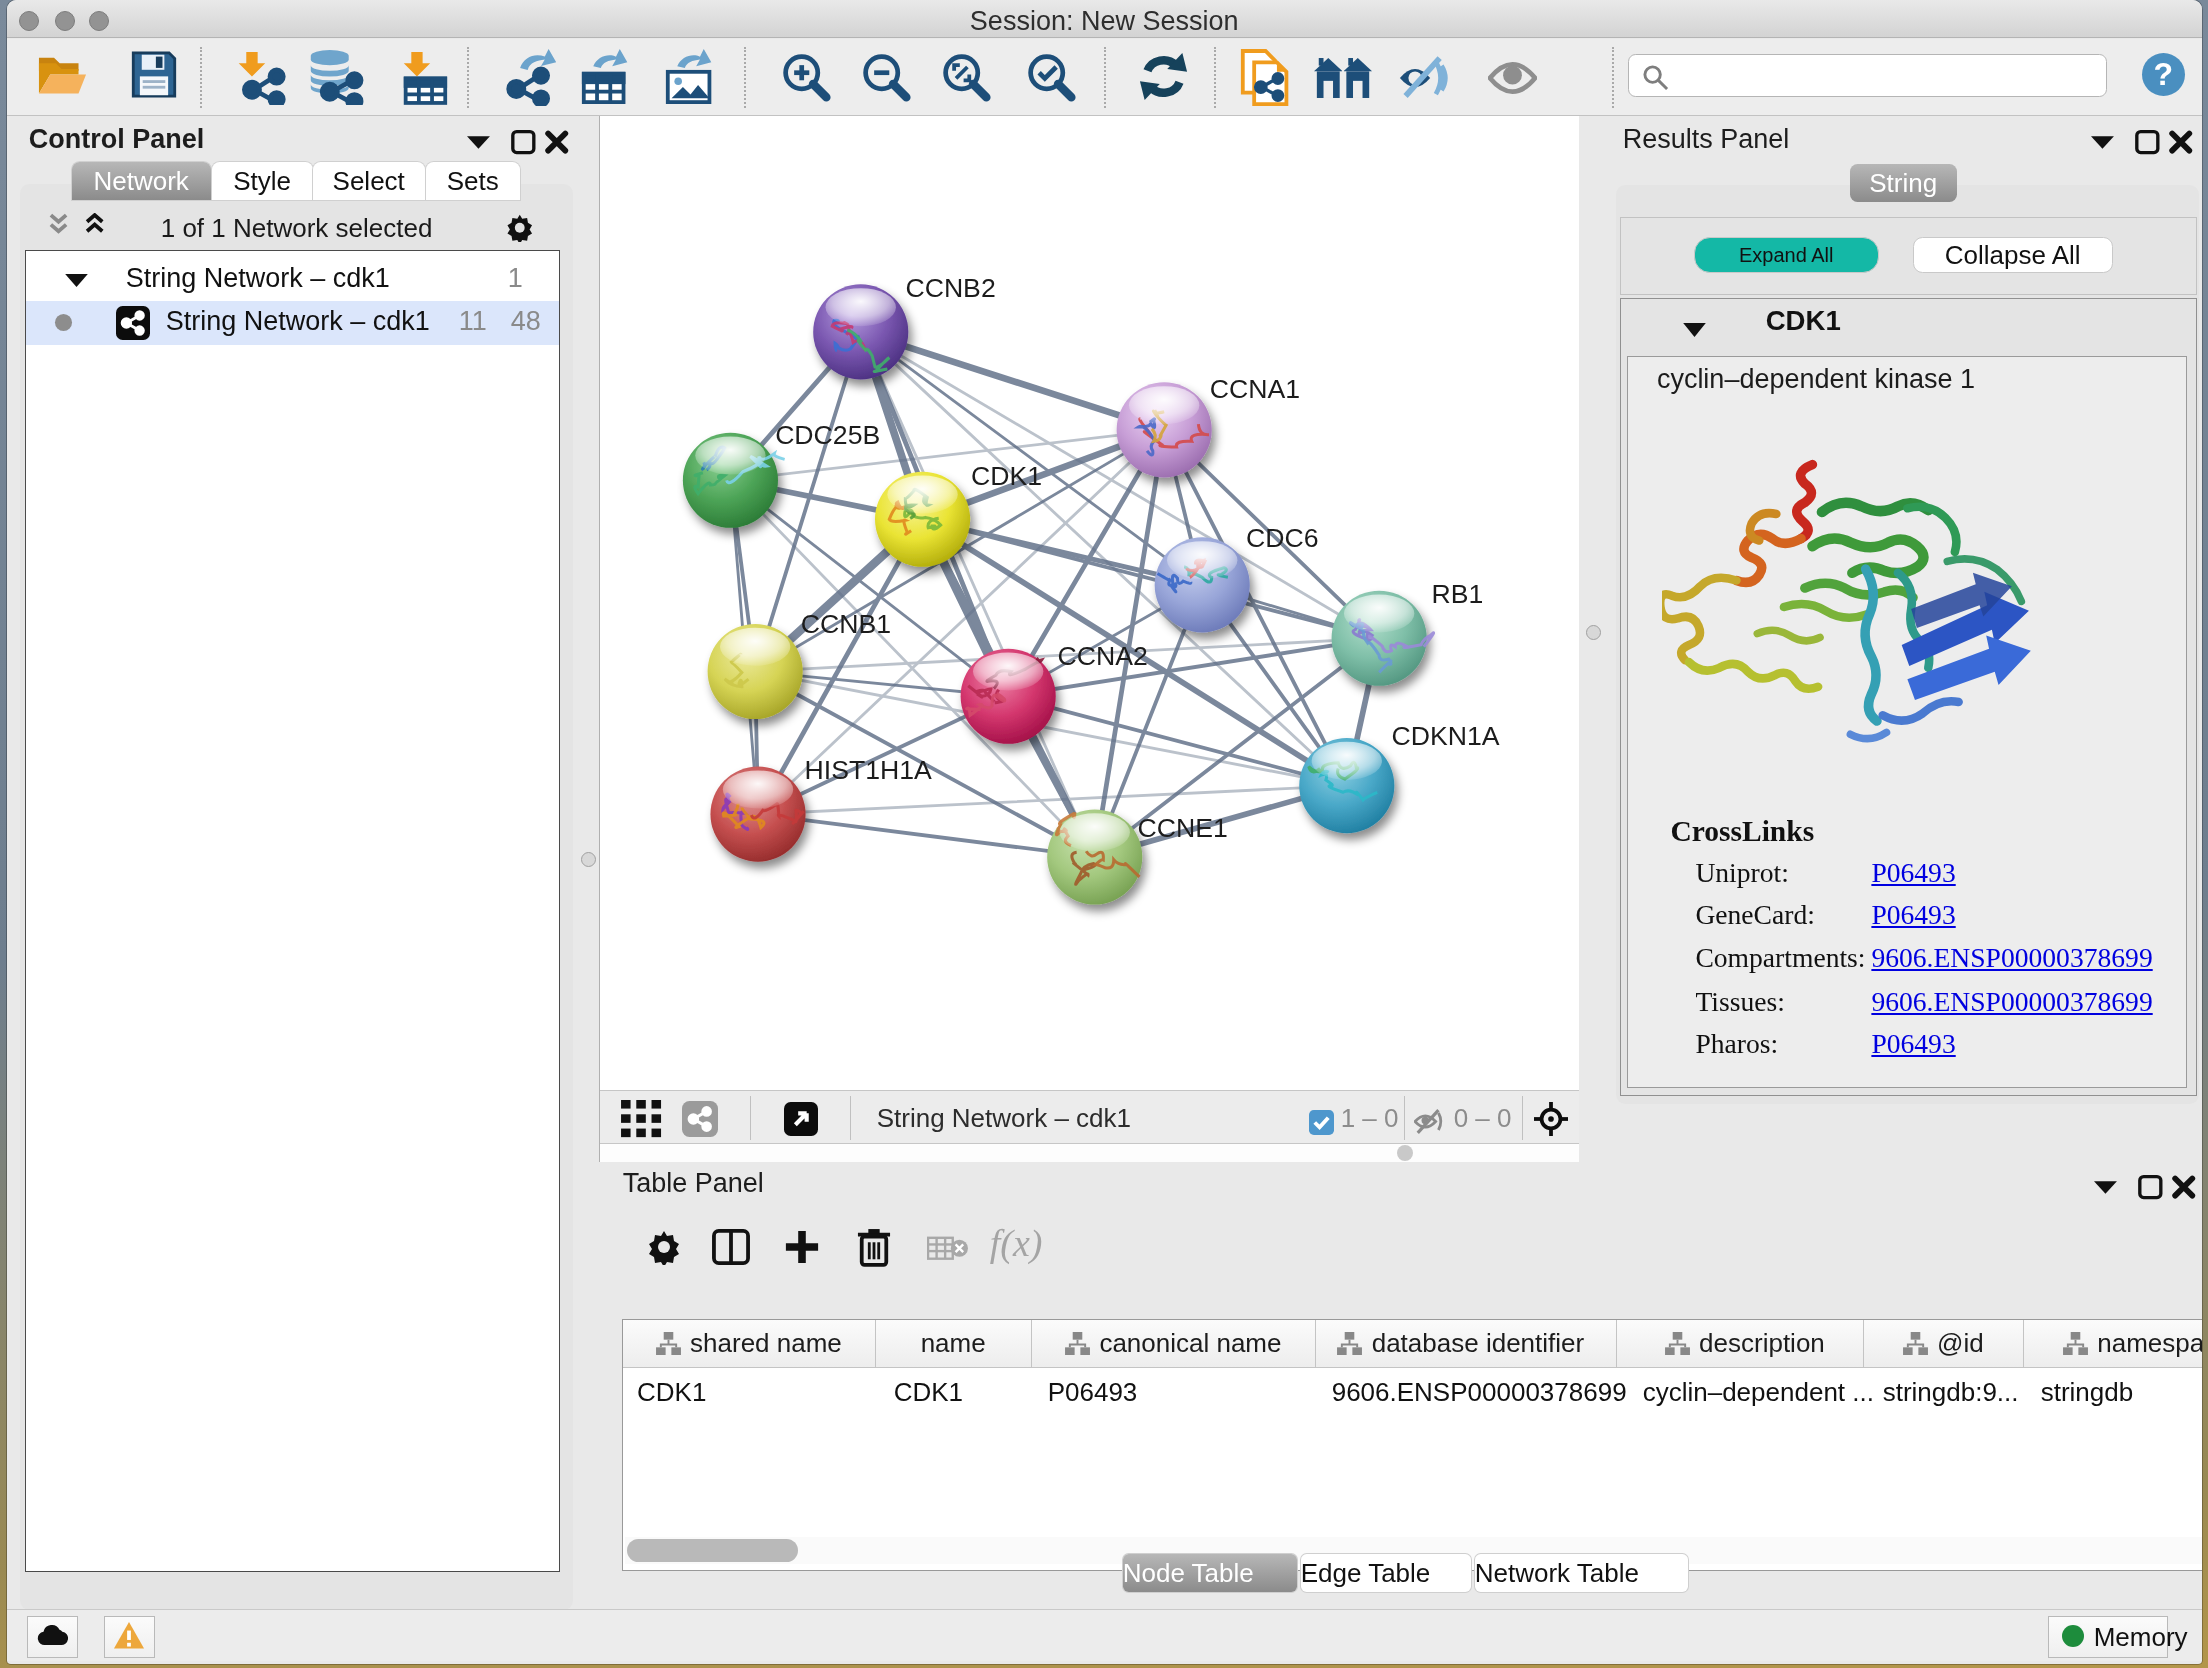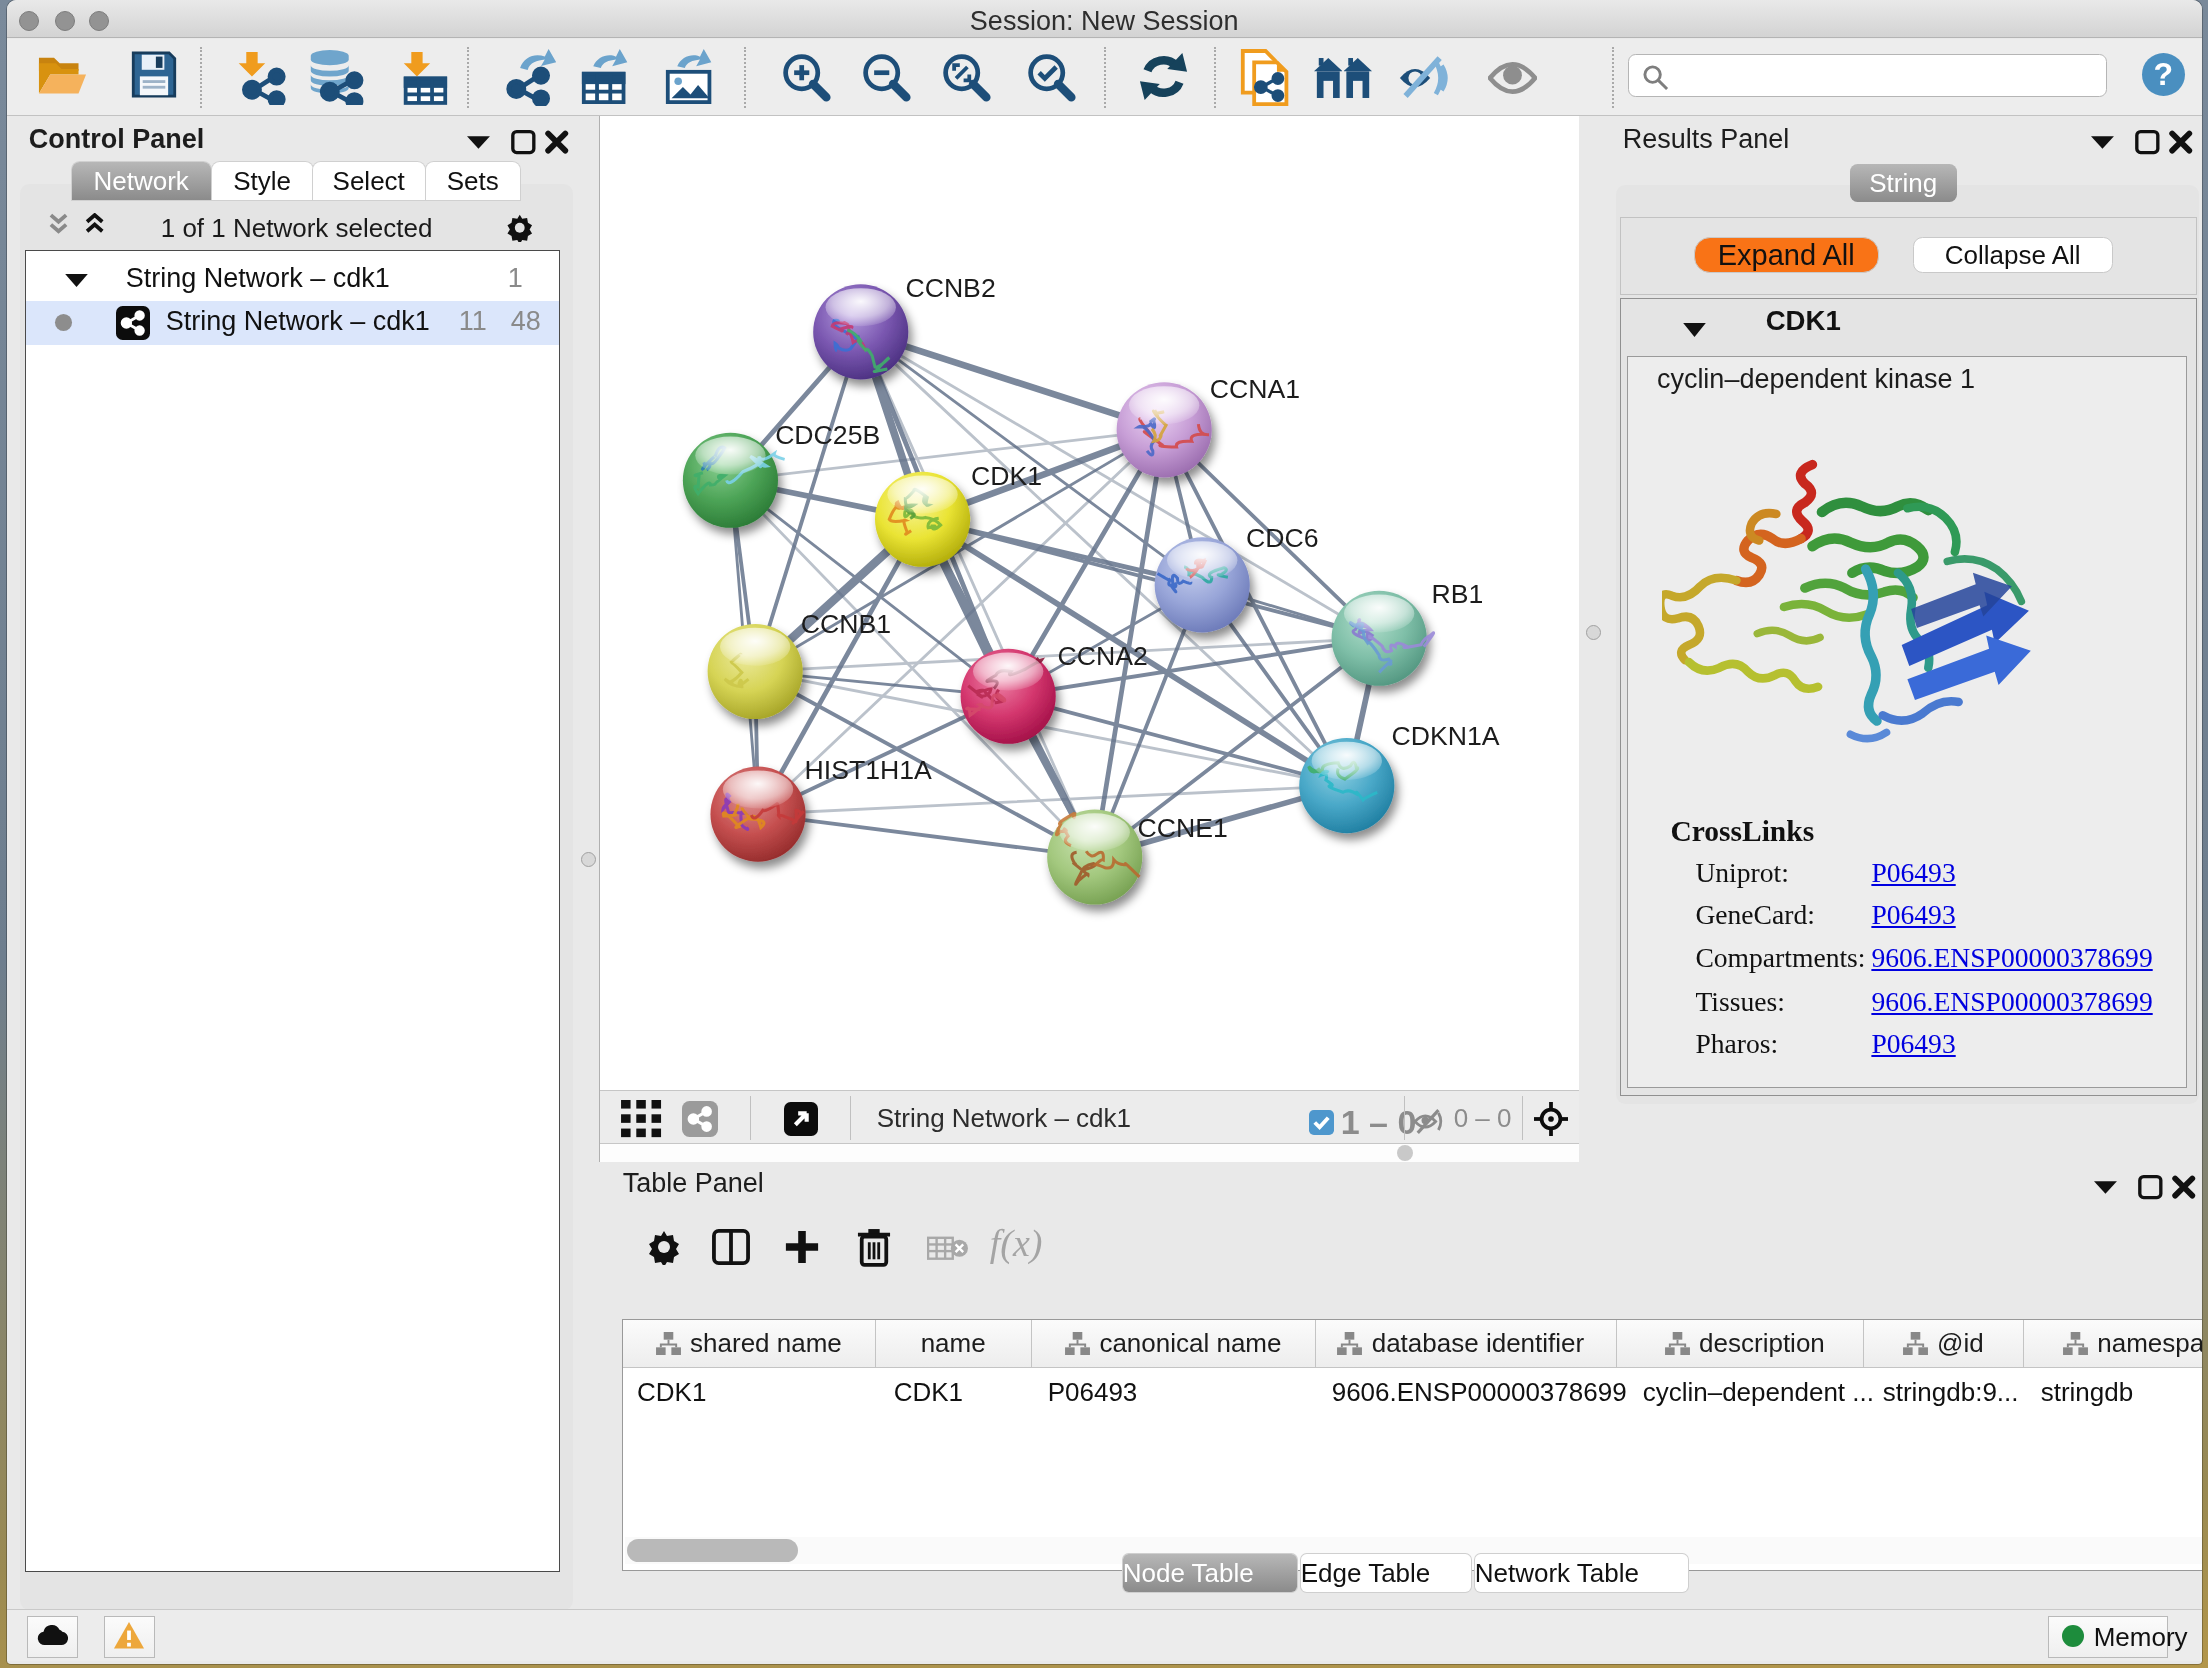--- a/index.html
+++ b/index.html
@@ -519,21 +519,21 @@
    <svg style="position:absolute;left:184px;top:10.5px" width="34" height="34" viewBox="0 0 36 36">
     <rect x="0" y="0" width="36" height="36" rx="7" fill="#0c0c0c"></rect>
     <path d="M12 24 L24 12 M24 12 h-9 M24 12 v9" stroke="#fff" stroke-width="4.4" fill="none"></path>
    </svg>
    <div class="cbsep" style="left:250px"></div>
    <span style="position:absolute;left:277px;top:12.4px;font-size:26px;color:#2c2c2c;">String Network – cdk1</span>
    <svg style="position:absolute;left:709px;top:19px" width="25" height="25" viewBox="0 0 26 26">
     <rect x="0" y="0" width="26" height="26" rx="5" fill="#4e97cd"></rect>
     <path d="M6 13 l5 5 9 -10" stroke="#fff" stroke-width="4" fill="none"></path>
    </svg>
-   <span class="gray" style="position:absolute;left:741px;top:12.4px;font-size:34px;font-weight:bold;">1 – 0</span>
+   <span class="gray" style="position:absolute;left:741px;top:12.4px;font-size:26px;">1 – 0</span>
    <div class="cbsep" style="left:804px"></div>
    <svg style="position:absolute;left:814px;top:17px" width="32" height="27" viewBox="0 0 34 28">
     <path d="M1 14 Q12 2 23 14 Q12 26 1 14 z" fill="none" stroke="#8b8b8b" stroke-width="3"></path>
     <circle cx="12" cy="13" r="4" fill="#8b8b8b"></circle>
     <path d="M26 5 Q31 14 26 23" stroke="#8b8b8b" stroke-width="3" fill="none"></path>
     <line x1="4" y1="26" x2="26" y2="2" stroke="#8b8b8b" stroke-width="3.4"></line>
    </svg>
    <span class="gray" style="position:absolute;left:854px;top:12.4px;font-size:26px;">0 – 0</span>
    <div class="cbsep" style="left:922px"></div>
    <svg style="position:absolute;left:934px;top:10.5px" width="34" height="34" viewBox="0 0 36 36">
@@ -555,21 +555,21 @@
   <div style="position:absolute;left:7.6px;top:509px;width:15px;height:15px;border-radius:50%;background:#d8d8d8;border:1px solid #a0a0a0;"></div>
   <span class="ptitle" style="position:absolute;left:44px;top:7.6px">Results Panel</span>
   <svg class="winbtns" style="left:512px;top:11.4px" width="105" height="25" viewBox="0 0 110 26">
    <path d="M0 6 h24 l-12 13 z" fill="#111"></path>
    <rect x="48" y="1" width="22" height="22" rx="4" fill="none" stroke="#111" stroke-width="3.5"></rect>
    <path d="M85 3 l18 18 M103 3 l-18 18" stroke="#111" stroke-width="6" stroke-linecap="round"></path>
   </svg>
   <div style="position:absolute;z-index:3;left:271px;top:48px;width:107px;height:38px;background:linear-gradient(#b7b7b7,#8b8b8b);border-radius:7.6px;color:#fff;font-size:26px;text-align:center;line-height:38px;">String</div>
   <div style="position:absolute;left:37px;top:69px;width:583px;height:919px;background:#e4e4e4;border-radius:9.5px;"></div>
   <div style="position:absolute;left:41px;top:101px;width:577px;height:78px;border:1.9px solid #c2c2c2;">
-   <div style="position:absolute;left:73px;top:19px;width:185px;height:36px;background:#f97316;border:1.9px solid #c9c9c9;border-radius:16px;font-size:29px;color:#111;text-align:center;line-height:34px;">Expand All</div>
+   <div style="position:absolute;left:73px;top:19px;width:185px;height:36px;background:#14b8a6;border:1.9px solid #c9c9c9;border-radius:16px;font-size:20px;color:#111;text-align:center;line-height:34px;">Expand All</div>
    <div style="position:absolute;left:292px;top:19px;width:200px;height:36px;background:#fff;border:1.9px solid #c9c9c9;border-radius:9.5px;font-size:26px;color:#111;text-align:center;line-height:34px;">Collapse All</div>
   </div>
   <div style="position:absolute;left:41px;top:182px;width:577px;height:798px;border:1.9px solid #909090;">
    <svg style="position:absolute;left:62px;top:23px" width="23" height="16" viewBox="0 0 24 17">
           <path d="M0 1 h24 l-12 15 z" fill="#111"></path>
         </svg>
    <span style="position:absolute;left:145px;top:5.7px;font-size:27.6px;font-weight:bold;color:#111;">CDK1</span>
    <div style="position:absolute;left:6.7px;top:57px;width:560px;height:732px;background:#ededed;border:1px solid #9a9a9a;">
     <span style="position:absolute;left:28.5px;top:6.7px;font-size:27px;color:#1c1c1c;">cyclin–dependent kinase 1</span>
     <svg style="position:absolute;left:34px;top:100px" width="373" height="302" viewBox="0 0 392 318">

